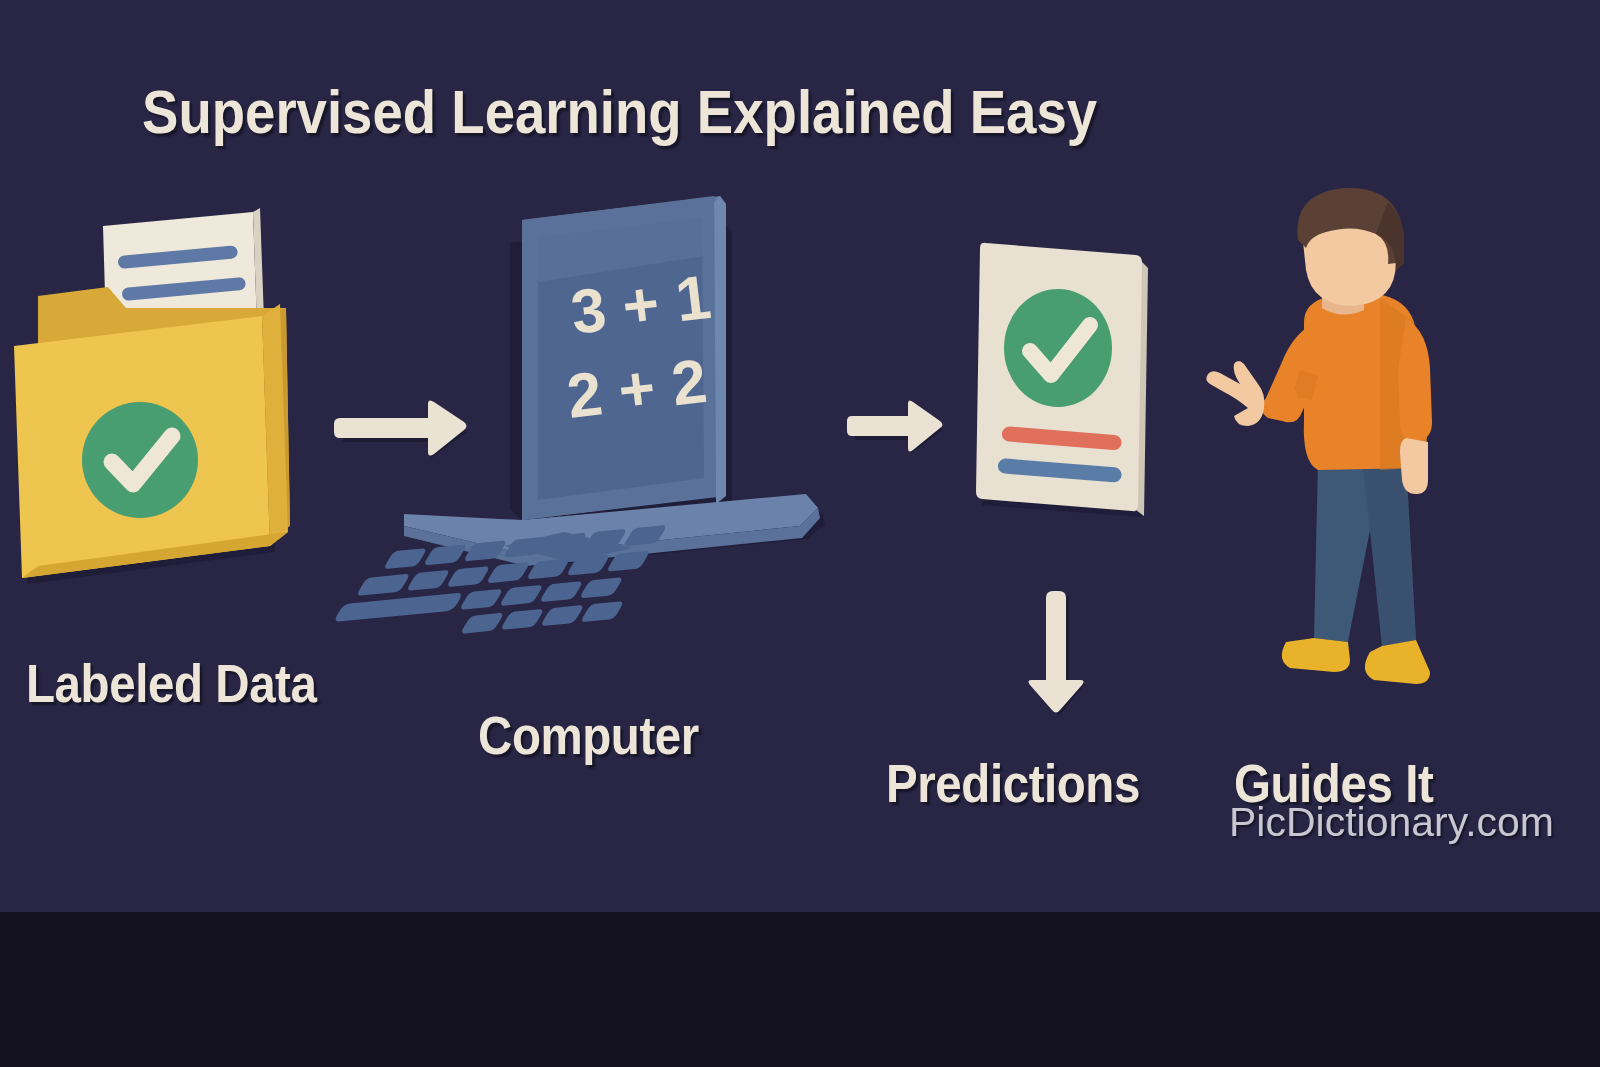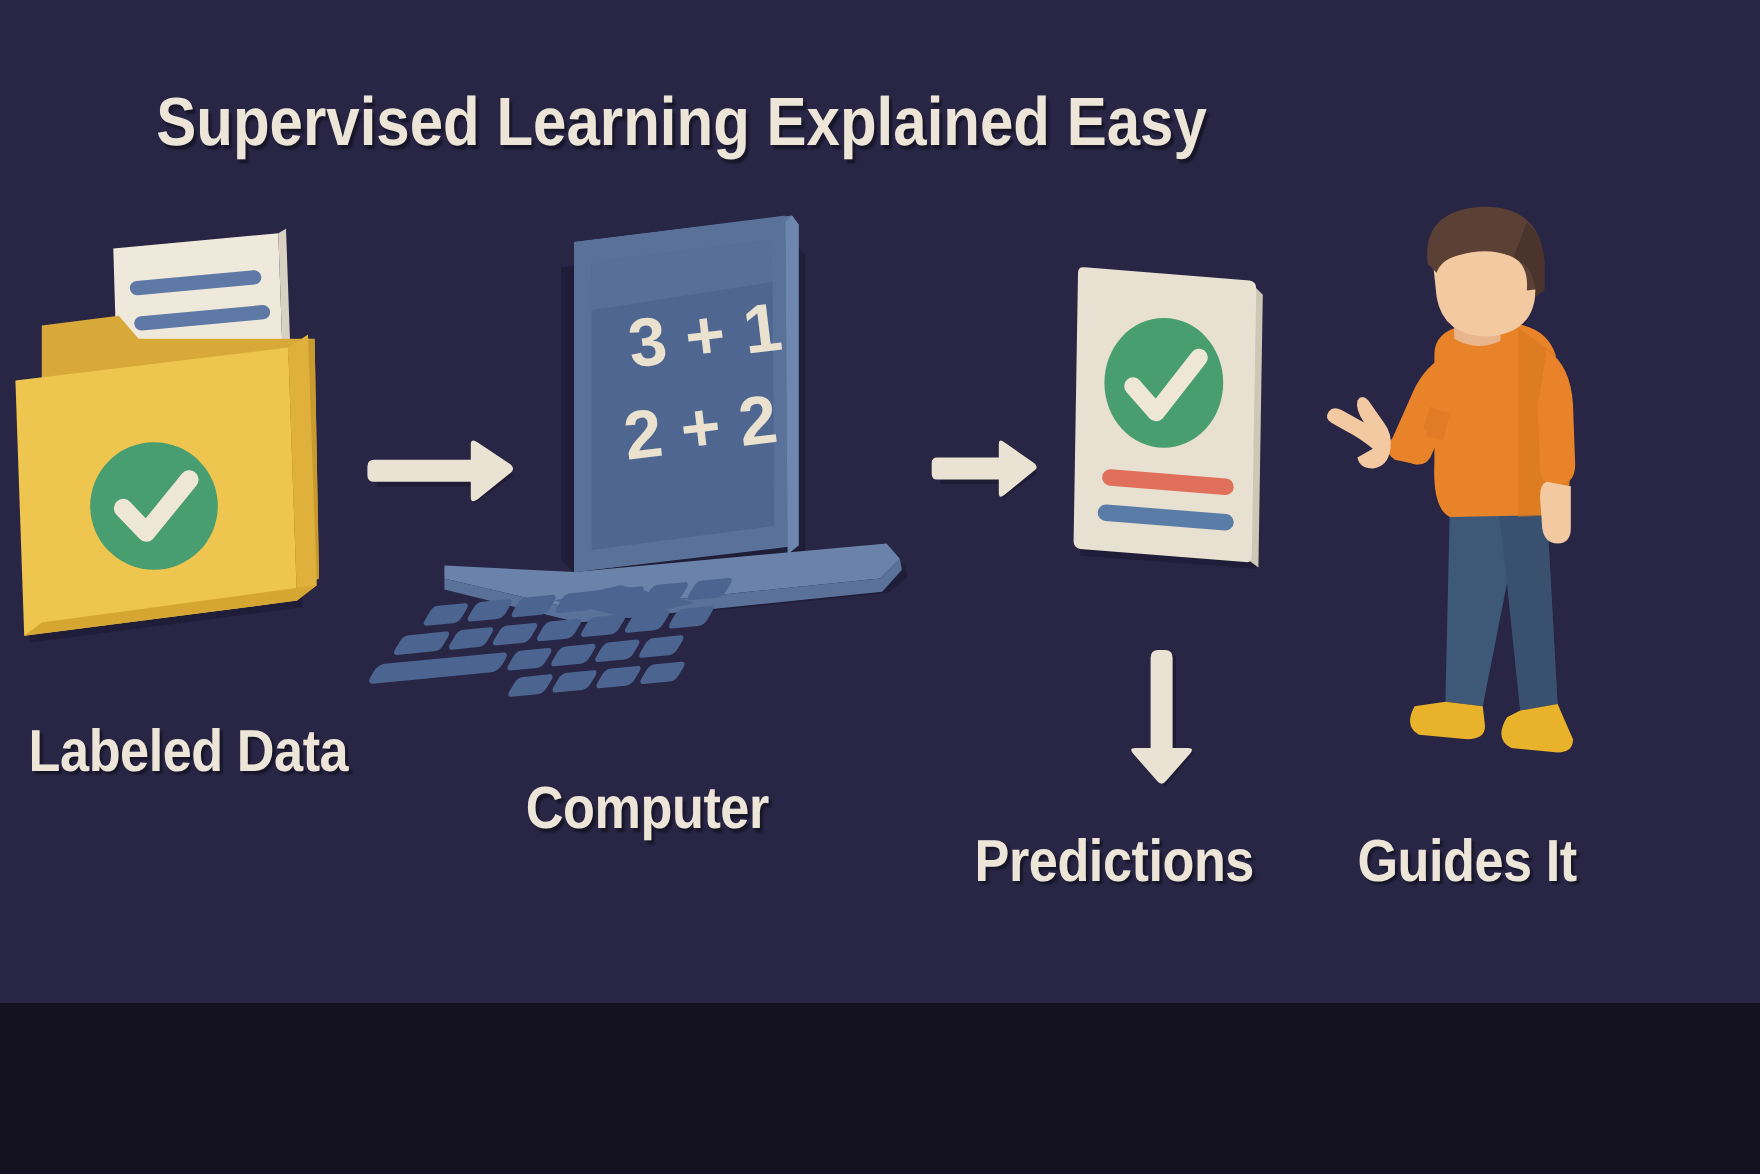--- a/index.html
+++ b/index.html
@@ -288,14 +288,15 @@
 
         <path d="M68 50 Q62 2 116 -2 Q170 -4 174 48 L174 72 L158 74 Q160 52 146 44
                  Q124 34 96 42 Q80 46 76 58 Z" fill="#5A4035"></path>
         <path d="M146 44 Q166 52 166 80 L174 74 L174 48 Q172 24 158 12 Z" fill="#4B342B"></path>
       </g>
     </svg>
   </div>
 
   <div class="txt" id="label-guides-it">Guides It</div>
 
+  <div id="watermark">PicDictionary.com</div>
 
 </div>
 
 </body></html>

